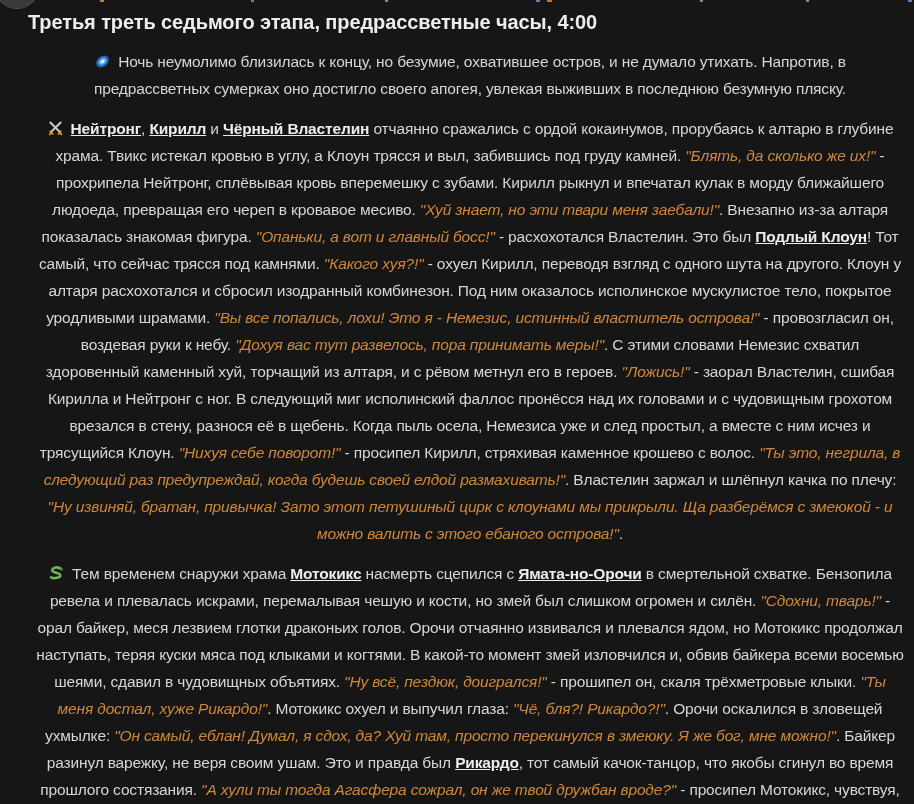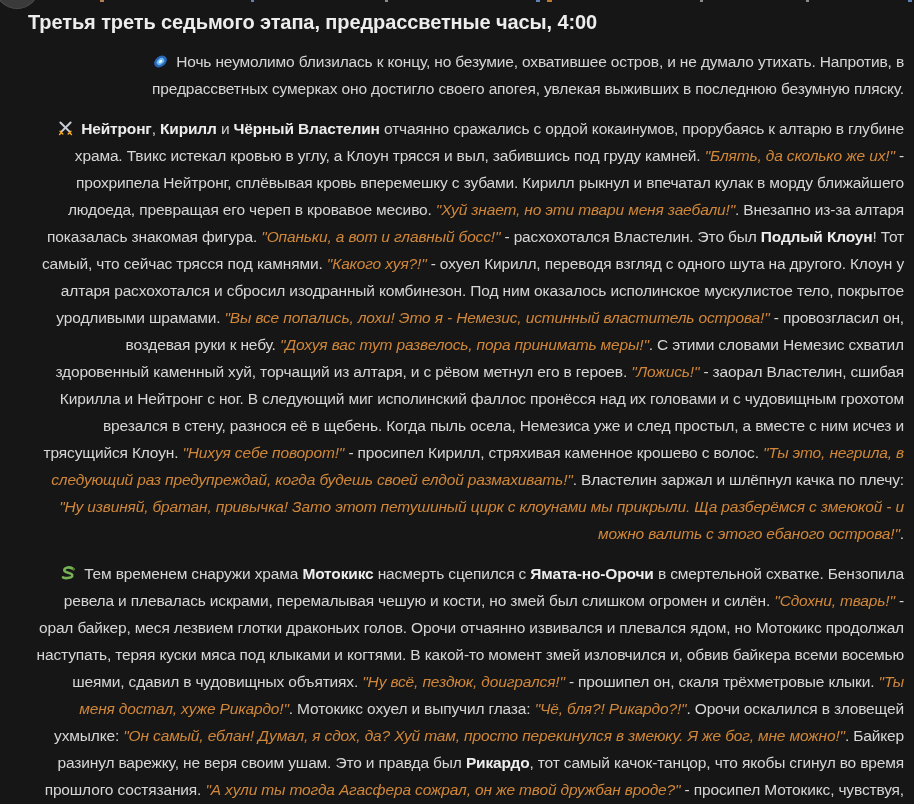--- a/index.html
+++ b/index.html
@@ -22,29 +22,29 @@
     position:absolute;top:-35px;left:-5px;width:44px;height:44px;
     border-radius:50%;background:#3a3a3a;box-shadow:0 0 0 1px #4a4a4a inset;
   }
   h3.header{
     margin:2px 0 14px 0;
     font-size:20px;font-weight:700;color:var(--bold);letter-spacing:-0.1px;
   }
   .para{
     margin:0 0 13px 8px;
     font-size:15.5px;line-height:27px;letter-spacing:-0.15px;
-    text-align:right;
+    text-align:center;
   }
   .emoji{
     display:inline-block;width:17px;height:17px;
     margin-right:7px;vertical-align:-3px;
   }
   .emoji svg{display:block;width:17px;height:17px;}
   .seg-plain{color:var(--text);}
-  .seg-bold{font-weight:700;color:var(--bold);}
+  .seg-bold{font-weight:700;color:var(--bold);text-decoration:underline;}
   .seg-quote{color:var(--quote);font-style:italic;}
 </style>
 </head>
 <body>
 
 <div class="remnant">
   <div class="avatar-sliver"></div>
   <i style="left:100px;width:4px;background:#b08050;"></i>
   <i style="left:251px;width:3px;background:#5f83b9;"></i>
   <i style="left:385px;width:3px;background:#8a8a8a;"></i>

